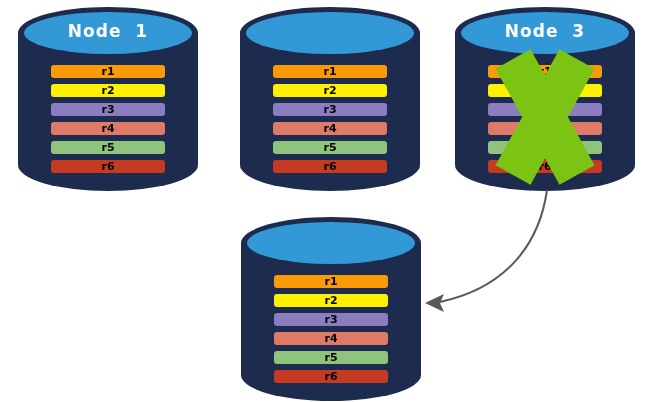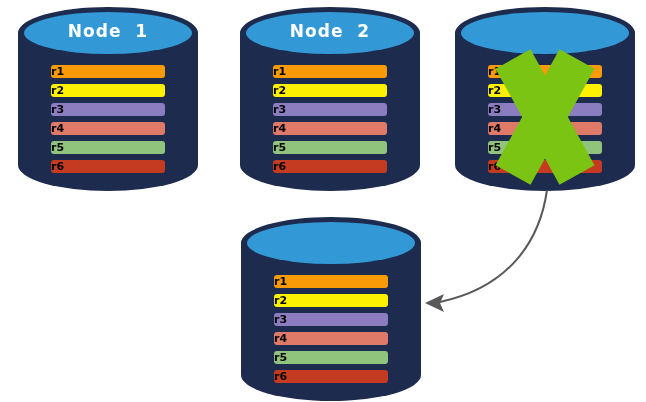--- a/index.html
+++ b/index.html
@@ -6,21 +6,21 @@
   .canvas { position:relative; width:646px; height:402px; background:#ffffff; overflow:hidden; }
 
   .node { position:absolute; width:180px; height:184px; }
   .cyl-top-outer { position:absolute; left:0; top:0; width:180px; height:52px; border-radius:50%; }
   .cyl-body { position:absolute; left:0; top:26px; width:180px; height:158px;
               border-radius:0 0 90px 90px / 0 0 26px 26px; }
   .cyl-top-inner { position:absolute; left:6px; top:5px; width:168px; height:42px; border-radius:50%; }
   .node-title { position:absolute; left:0; top:14px; width:100%; text-align:center;
                 color:#fff; font-size:17px; font-weight:bold; letter-spacing:1px; white-space:pre; }
   .bars { position:absolute; left:33px; top:58px; width:114px; }
-  .bar { height:13px; margin-bottom:6px; border-radius:3px; 
+  .bar { height:13px; margin-bottom:6px; border-radius:3px; text-align:center;
          font-size:11px; font-weight:bold; color:#000; line-height:13px; }
   .overlay-x { position:absolute; left:0; top:0; width:180px; height:184px; }
   .arrow-layer { position:absolute; left:0; top:0; width:646px; height:402px; pointer-events:none; }
 </style>
 </head>
 <body>
 
 <div class="canvas">
 
   <div class="node" style="left:18px; top:7px;">
@@ -35,35 +35,35 @@
       <div class="bar" style="background: rgb(223, 122, 104);">r4</div>
       <div class="bar" style="background: rgb(144, 196, 124);">r5</div>
       <div class="bar" style="background: rgb(197, 59, 34);">r6</div>
     </div>
   </div>
 
   <div class="node" style="left:240px; top:7px;">
     <div class="cyl-top-outer" style="background: rgb(29, 43, 78);"></div>
     <div class="cyl-body" style="background: rgb(29, 43, 78);"></div>
     <div class="cyl-top-inner" style="background: rgb(51, 153, 214);"></div>
-    <div class="node-title">Node  2</div>
     <div class="bars">
       <div class="bar" style="background: rgb(249, 155, 6);">r1</div>
       <div class="bar" style="background: rgb(253, 240, 0);">r2</div>
       <div class="bar" style="background: rgb(140, 124, 192);">r3</div>
       <div class="bar" style="background: rgb(223, 122, 104);">r4</div>
       <div class="bar" style="background: rgb(144, 196, 124);">r5</div>
       <div class="bar" style="background: rgb(197, 59, 34);">r6</div>
     </div>
   </div>
 
   <div class="node" style="left:455px; top:7px;">
     <div class="cyl-top-outer" style="background: rgb(29, 43, 78);"></div>
     <div class="cyl-body" style="background: rgb(29, 43, 78);"></div>
     <div class="cyl-top-inner" style="background: rgb(51, 153, 214);"></div>
+    <div class="node-title">Node  3</div>
     <div class="bars">
       <div class="bar" style="background: rgb(249, 155, 6);">r1</div>
       <div class="bar" style="background: rgb(253, 240, 0);">r2</div>
       <div class="bar" style="background: rgb(140, 124, 192);">r3</div>
       <div class="bar" style="background: rgb(223, 122, 104);">r4</div>
       <div class="bar" style="background: rgb(144, 196, 124);">r5</div>
       <div class="bar" style="background: rgb(197, 59, 34);">r6</div>
     </div>
     <svg class="overlay-x" viewBox="0 0 180 184">
       <line x1="58" y1="52" x2="122" y2="168" stroke-width="40" style="stroke: rgb(124, 196, 19);"></line>

